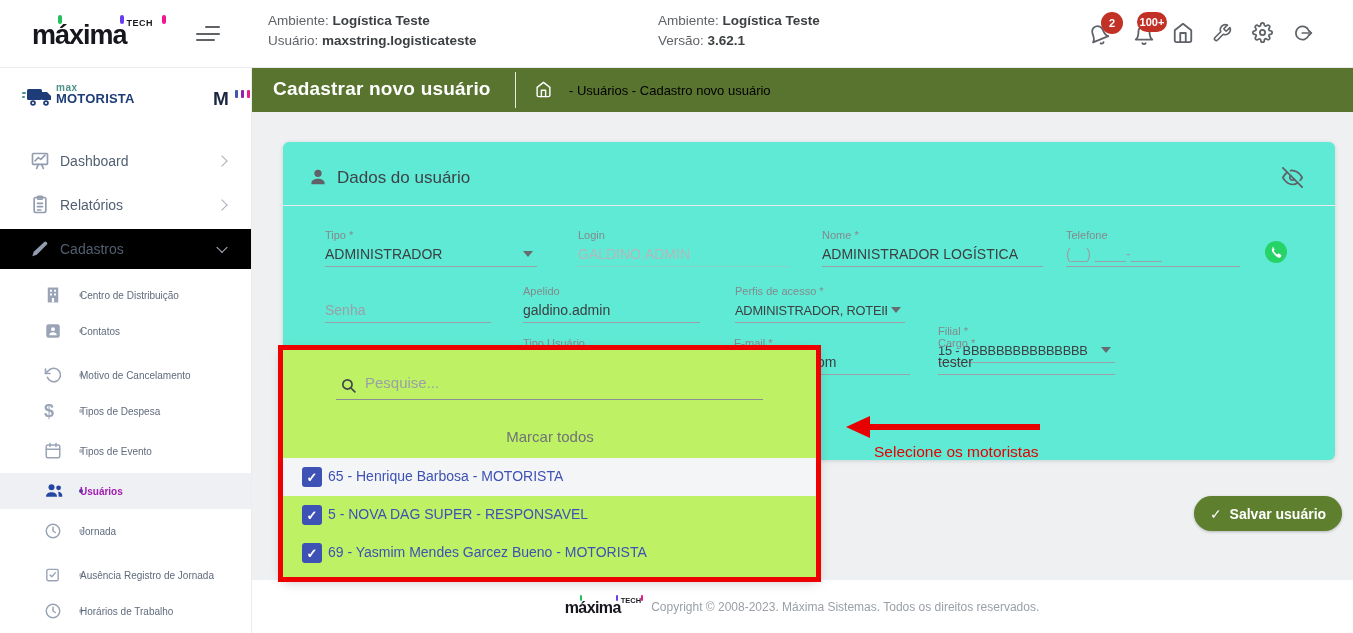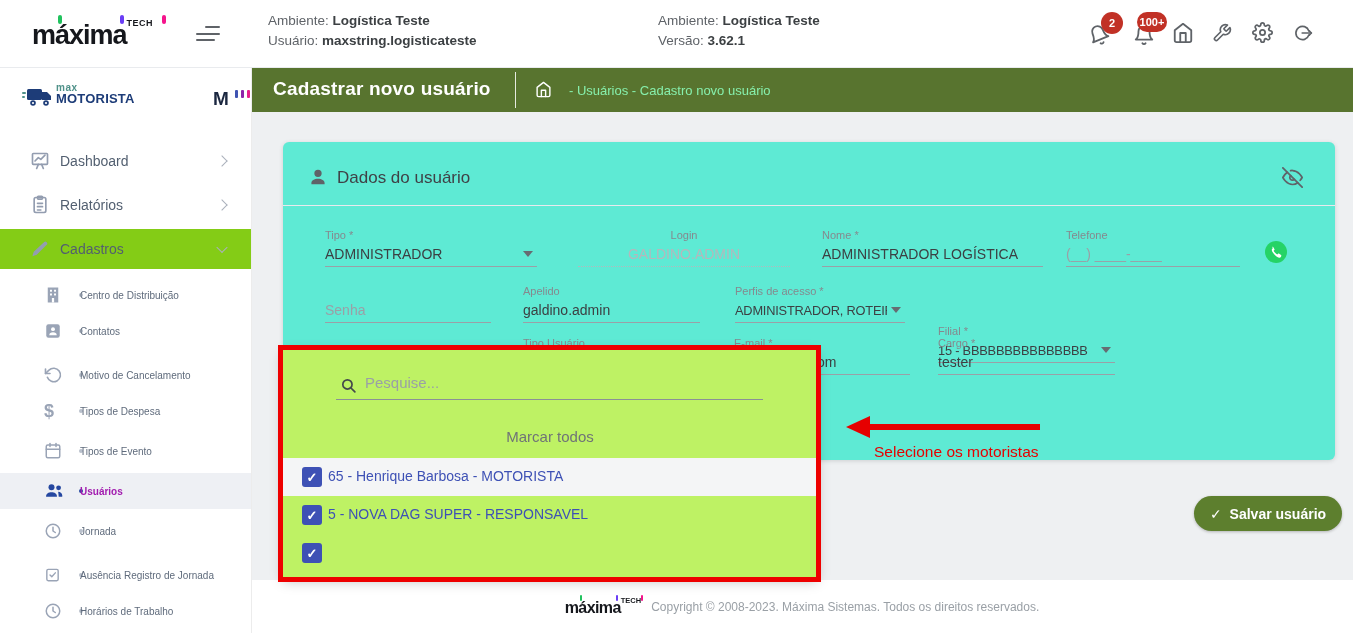--- a/index.html
+++ b/index.html
@@ -51,34 +51,34 @@
   .nav-item.active { background:#eef0f4; }
   .nav-item.active .nav-ico { color:#2547a0; }
   .nav-item.active .dot { background:#2547a0; }
   .nav-item.active .nav-label { color:#a21caf; font-weight:600; }
 
   
   .greenbar { position:absolute; left:251px; top:68px; width:1102px; height:44px; background:#58742f; z-index:5; }
   .gb-title { position:absolute; left:22px; top:10px; font-size:19px; font-weight:700; color:#fff; letter-spacing:.2px; }
   .gb-div { position:absolute; left:264px; top:4px; width:1px; height:36px; background:rgba(255,255,255,.85); }
   .gb-home { position:absolute; left:284px; top:13px; color:#fff; cursor:pointer; }
-  .gb-crumb { position:absolute; left:318px; top:15px; font-size:13px; color:#86efac; }
+  .gb-crumb { position:absolute; left:318px; top:15px; font-size:13px; color:#000000; }
 
   
   .card { position:absolute; left:283px; top:142px; width:1052px; height:318px; background:#5eead4; border-radius:6px; box-shadow:0 1px 4px rgba(60,64,67,.18); z-index:1; }
   .card-divider { position:absolute; left:0; top:63px; width:100%; height:1px; background:#e8eaed; }
   .card-title { position:absolute; left:54px; top:26px; font-size:17px; color:#3f4247; }
   .card-person { position:absolute; left:24px; top:24px; color:#5f6368; }
   .card-eye { position:absolute; right:32px; top:25px; color:#5f6368; cursor:pointer; }
   .field { position:absolute; height:38px; border-bottom:1px solid #9aa0a6; z-index:2; background:transparent; }
   .f-label { font-size:11px; color:#85898e; height:14px; white-space:nowrap; }
   .f-value { font-size:14px; color:#3c4043; margin-top:3px; white-space:nowrap; overflow:hidden; }
   .f-value.small { font-size:12.8px; letter-spacing:-.2px; padding-top:1px; }
   .f-value.ghost { color:#9aa0a6; }
-  .field.disabled { border-bottom:1px dotted #b4b8bc;text-align:center; }
+  .field.disabled { border-bottom:1px dotted #b4b8bc; }
   .field.disabled .f-value { color:#b4b8bc; }
   .sel-arrow { position:absolute; right:4px; bottom:9px; width:0; height:0; border-left:5px solid transparent; border-right:5px solid transparent; border-top:6px solid #676c72; }
   .whatsapp { position:absolute; left:1264px; top:240px; width:24px; height:24px; z-index:2; cursor:pointer; }
 
   .save-btn { position:absolute; left:1194px; top:496px; width:148px; height:35px; border:none; border-radius:17.5px; background:#5d7f2e; color:#fff; font-family:"Liberation Sans",sans-serif; font-size:14px; font-weight:600; cursor:pointer; z-index:6; box-shadow:0 1px 3px rgba(0,0,0,.25); }
   .save-btn .btn-check { font-weight:400; margin-right:8px; }
 
   
   .dd-panel { position:absolute; left:283px; top:350px; width:534px; height:228px; background:#bef264; box-shadow:0 3px 12px rgba(0,0,0,.25); z-index:10; }
   .dd-search-ico { position:absolute; left:57px; top:27px; color:#43474c; }
@@ -224,21 +224,21 @@
           <rect x="5" y="3" width="14" height="18" rx="2"></rect>
           <rect x="9" y="1.5" width="6" height="3.5" rx="1"></rect>
           <line x1="9" y1="10" x2="15" y2="10"></line>
           <line x1="9" y1="14" x2="15" y2="14"></line>
           <line x1="9" y1="18" x2="13" y2="18"></line>
         </svg>
       </span>
     <span class="nav-label">Relatórios</span>
     <span class="chev right"></span>
   </div>
-  <div class="nav-item" style="top:161px; background:#84cc16;">
+  <div class="nav-item" style="top:161px; background:#000000;">
     <span class="nav-ico">
         <svg width="19" height="19" viewBox="0 0 24 24">
           <path d="M17.66 3.35a2.4 2.4 0 0 1 3.4 3.4L8.5 19.3 3 21l1.7-5.5z" fill="currentColor"></path>
         </svg>
       </span>
     <span class="nav-label">Cadastros</span>
     <span class="chev down"></span>
   </div>
 
   <div class="nav-item sub two" style="top:203px;">
@@ -443,20 +443,21 @@
   <div class="dd-item hl" style="top:108px;">
     <span class="dd-cbx">✓</span>
     <span class="dd-text">65 - Henrique Barbosa - MOTORISTA</span>
   </div>
   <div class="dd-item" style="top:146px;">
     <span class="dd-cbx">✓</span>
     <span class="dd-text">5 - NOVA DAG SUPER - RESPONSAVEL</span>
   </div>
   <div class="dd-item" style="top:184px;">
     <span class="dd-cbx">✓</span>
+    <span class="dd-text">69 - Yasmim Mendes Garcez Bueno - MOTORISTA</span>
   </div>
 </div>
 <div class="red-frame"></div>
 
 <div class="anno anno-head"></div>
 <div class="anno anno-shaft"></div>
 <div class="anno anno-text">Selecione os motoristas</div>
 
 <div class="footer">
   <span class="f-brand">

